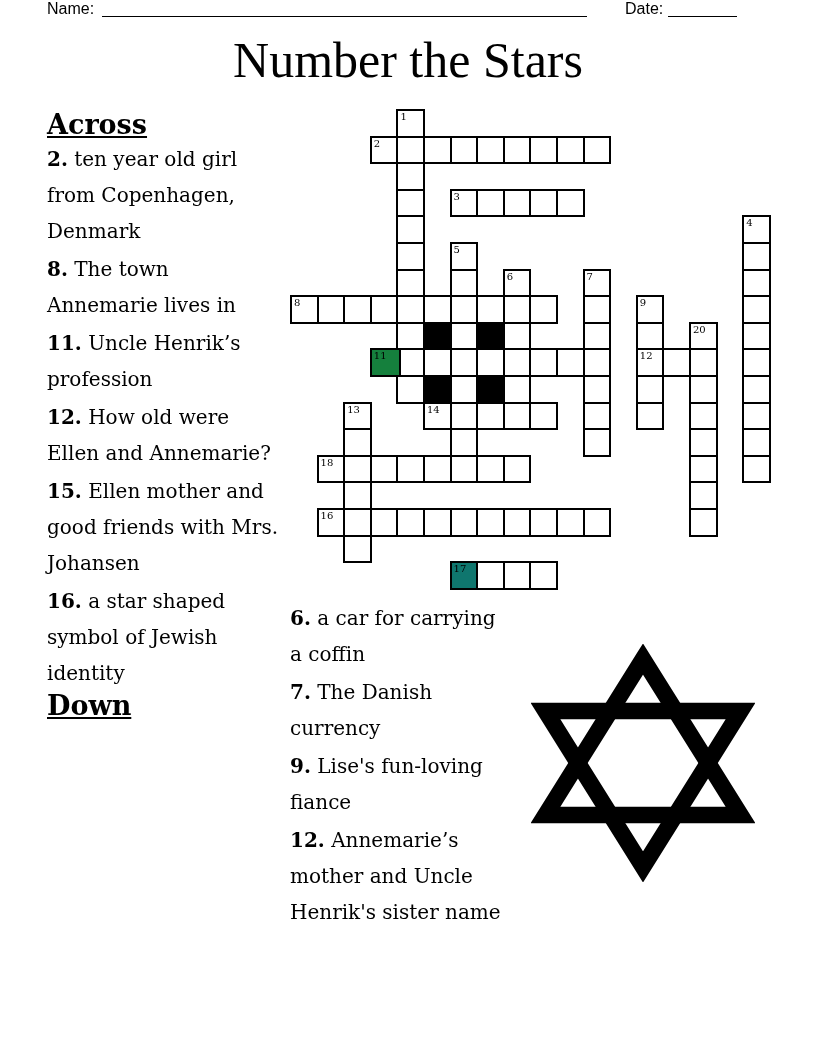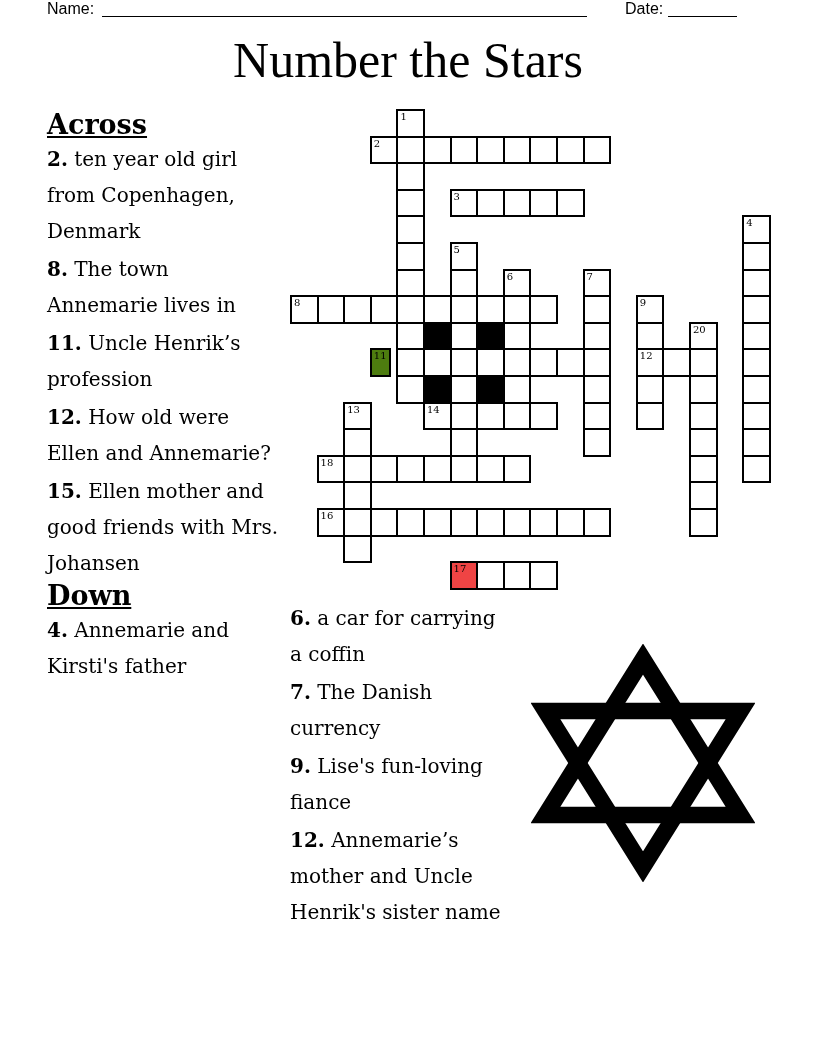--- a/index.html
+++ b/index.html
@@ -141,21 +141,21 @@
       <div class="cell" style="left: 689px; top: 321.8px; width: 28.6px; height: 28.6px; border: 2px solid rgb(0, 0, 0); background: rgb(255, 255, 255);">
         <span class="num">20</span>
       </div>
       <div class="cell" style="left: 689px; top: 348.4px; width: 28.6px; height: 28.6px; border: 2px solid rgb(0, 0, 0); background: rgb(255, 255, 255);"></div>
       <div class="cell" style="left: 689px; top: 375px; width: 28.6px; height: 28.6px; border: 2px solid rgb(0, 0, 0); background: rgb(255, 255, 255);"></div>
       <div class="cell" style="left: 689px; top: 401.6px; width: 28.6px; height: 28.6px; border: 2px solid rgb(0, 0, 0); background: rgb(255, 255, 255);"></div>
       <div class="cell" style="left: 689px; top: 428.2px; width: 28.6px; height: 28.6px; border: 2px solid rgb(0, 0, 0); background: rgb(255, 255, 255);"></div>
       <div class="cell" style="left: 689px; top: 454.8px; width: 28.6px; height: 28.6px; border: 2px solid rgb(0, 0, 0); background: rgb(255, 255, 255);"></div>
       <div class="cell" style="left: 689px; top: 481.4px; width: 28.6px; height: 28.6px; border: 2px solid rgb(0, 0, 0); background: rgb(255, 255, 255);"></div>
       <div class="cell" style="left: 689px; top: 508px; width: 28.6px; height: 28.6px; border: 2px solid rgb(0, 0, 0); background: rgb(255, 255, 255);"></div>
-      <div class="cell" style="left: 369.8px; top: 348.4px; width: 21px; height: 28.6px; border: 2px solid rgb(0, 0, 0); background: #4d7c0f;">
+      <div class="cell" style="left: 369.8px; top: 348.4px; width: 31px; height: 28.6px; border: 2px solid rgb(0, 0, 0); background: #15803d;">
         <span class="num">11</span>
       </div>
       <div class="cell" style="left: 423px; top: 348.4px; width: 28.6px; height: 28.6px; border: 2px solid rgb(0, 0, 0); background: rgb(255, 255, 255);"></div>
       <div class="cell" style="left: 476.2px; top: 348.4px; width: 28.6px; height: 28.6px; border: 2px solid rgb(0, 0, 0); background: rgb(255, 255, 255);"></div>
       <div class="cell" style="left: 529.4px; top: 348.4px; width: 28.6px; height: 28.6px; border: 2px solid rgb(0, 0, 0); background: rgb(255, 255, 255);"></div>
       <div class="cell" style="left: 556px; top: 348.4px; width: 28.6px; height: 28.6px; border: 2px solid rgb(0, 0, 0); background: rgb(255, 255, 255);"></div>
       <div class="cell" style="left: 662.4px; top: 348.4px; width: 28.6px; height: 28.6px; border: 2px solid rgb(0, 0, 0); background: rgb(255, 255, 255);"></div>
       <div class="cell" style="left: 343.2px; top: 401.6px; width: 28.6px; height: 28.6px; border: 2px solid rgb(0, 0, 0); background: rgb(255, 255, 255);">
         <span class="num">13</span>
       </div>
@@ -182,44 +182,44 @@
       </div>
       <div class="cell" style="left: 369.8px; top: 508px; width: 28.6px; height: 28.6px; border: 2px solid rgb(0, 0, 0); background: rgb(255, 255, 255);"></div>
       <div class="cell" style="left: 396.4px; top: 508px; width: 28.6px; height: 28.6px; border: 2px solid rgb(0, 0, 0); background: rgb(255, 255, 255);"></div>
       <div class="cell" style="left: 423px; top: 508px; width: 28.6px; height: 28.6px; border: 2px solid rgb(0, 0, 0); background: rgb(255, 255, 255);"></div>
       <div class="cell" style="left: 449.6px; top: 508px; width: 28.6px; height: 28.6px; border: 2px solid rgb(0, 0, 0); background: rgb(255, 255, 255);"></div>
       <div class="cell" style="left: 476.2px; top: 508px; width: 28.6px; height: 28.6px; border: 2px solid rgb(0, 0, 0); background: rgb(255, 255, 255);"></div>
       <div class="cell" style="left: 502.8px; top: 508px; width: 28.6px; height: 28.6px; border: 2px solid rgb(0, 0, 0); background: rgb(255, 255, 255);"></div>
       <div class="cell" style="left: 529.4px; top: 508px; width: 28.6px; height: 28.6px; border: 2px solid rgb(0, 0, 0); background: rgb(255, 255, 255);"></div>
       <div class="cell" style="left: 556px; top: 508px; width: 28.6px; height: 28.6px; border: 2px solid rgb(0, 0, 0); background: rgb(255, 255, 255);"></div>
       <div class="cell" style="left: 582.6px; top: 508px; width: 28.6px; height: 28.6px; border: 2px solid rgb(0, 0, 0); background: rgb(255, 255, 255);"></div>
-      <div class="cell" style="left: 449.6px; top: 561.2px; width: 28.6px; height: 28.6px; border: 2px solid rgb(0, 0, 0); background: #ef4444;">
+      <div class="cell" style="left: 449.6px; top: 561.2px; width: 28.6px; height: 28.6px; border: 2px solid rgb(0, 0, 0); background: #0f766e;">
         <span class="num">17</span>
       </div>
       <div class="cell" style="left: 476.2px; top: 561.2px; width: 28.6px; height: 28.6px; border: 2px solid rgb(0, 0, 0); background: rgb(255, 255, 255);"></div>
       <div class="cell" style="left: 502.8px; top: 561.2px; width: 28.6px; height: 28.6px; border: 2px solid rgb(0, 0, 0); background: rgb(255, 255, 255);"></div>
       <div class="cell" style="left: 529.4px; top: 561.2px; width: 28.6px; height: 28.6px; border: 2px solid rgb(0, 0, 0); background: rgb(255, 255, 255);"></div>
       <div class="cell black" style="left: 423px; top: 321.8px; width: 28.6px; height: 28.6px; background: rgb(0, 0, 0);"></div>
       <div class="cell black" style="left: 476.2px; top: 321.8px; width: 28.6px; height: 28.6px; background: rgb(0, 0, 0);"></div>
       <div class="cell black" style="left: 423px; top: 375px; width: 28.6px; height: 28.6px; background: rgb(0, 0, 0);"></div>
       <div class="cell black" style="left: 476.2px; top: 375px; width: 28.6px; height: 28.6px; background: rgb(0, 0, 0);"></div>
     </div>
 
   <div class="clue-col" id="clue-col-left">
     <h2 class="clue-heading">Across</h2>
     <div id="across-list">
         <div class="clue"><b>2.</b> ten year old girl<br>from Copenhagen,<br>Denmark</div>
         <div class="clue"><b>8.</b> The town<br>Annemarie lives in</div>
         <div class="clue"><b>11.</b> Uncle Henrik’s<br>profession</div>
         <div class="clue"><b>12.</b> How old were<br>Ellen and Annemarie?</div>
         <div class="clue"><b>15.</b> Ellen mother and<br>good friends with Mrs.<br>Johansen</div>
+        <div class="clue"><b>16.</b> a star shaped<br>symbol of Jewish<br>identity</div>
       </div>
     <h2 class="clue-heading">Down</h2>
     <div id="down-list-left">
-        <div class="clue"><b>4.</b> Annemarie and<br>Kirsti's father</div>
       </div>
   </div>
 
   <div class="clue-col" id="clue-col-middle">
     <div id="down-list-middle">
         <div class="clue"><b>6.</b> a car for carrying<br>a coffin</div>
         <div class="clue"><b>7.</b> The Danish<br>currency</div>
         <div class="clue"><b>9.</b> Lise's fun-loving<br>fiance</div>
         <div class="clue"><b>12.</b> Annemarie’s<br>mother and Uncle<br>Henrik's sister name</div>
       </div>

